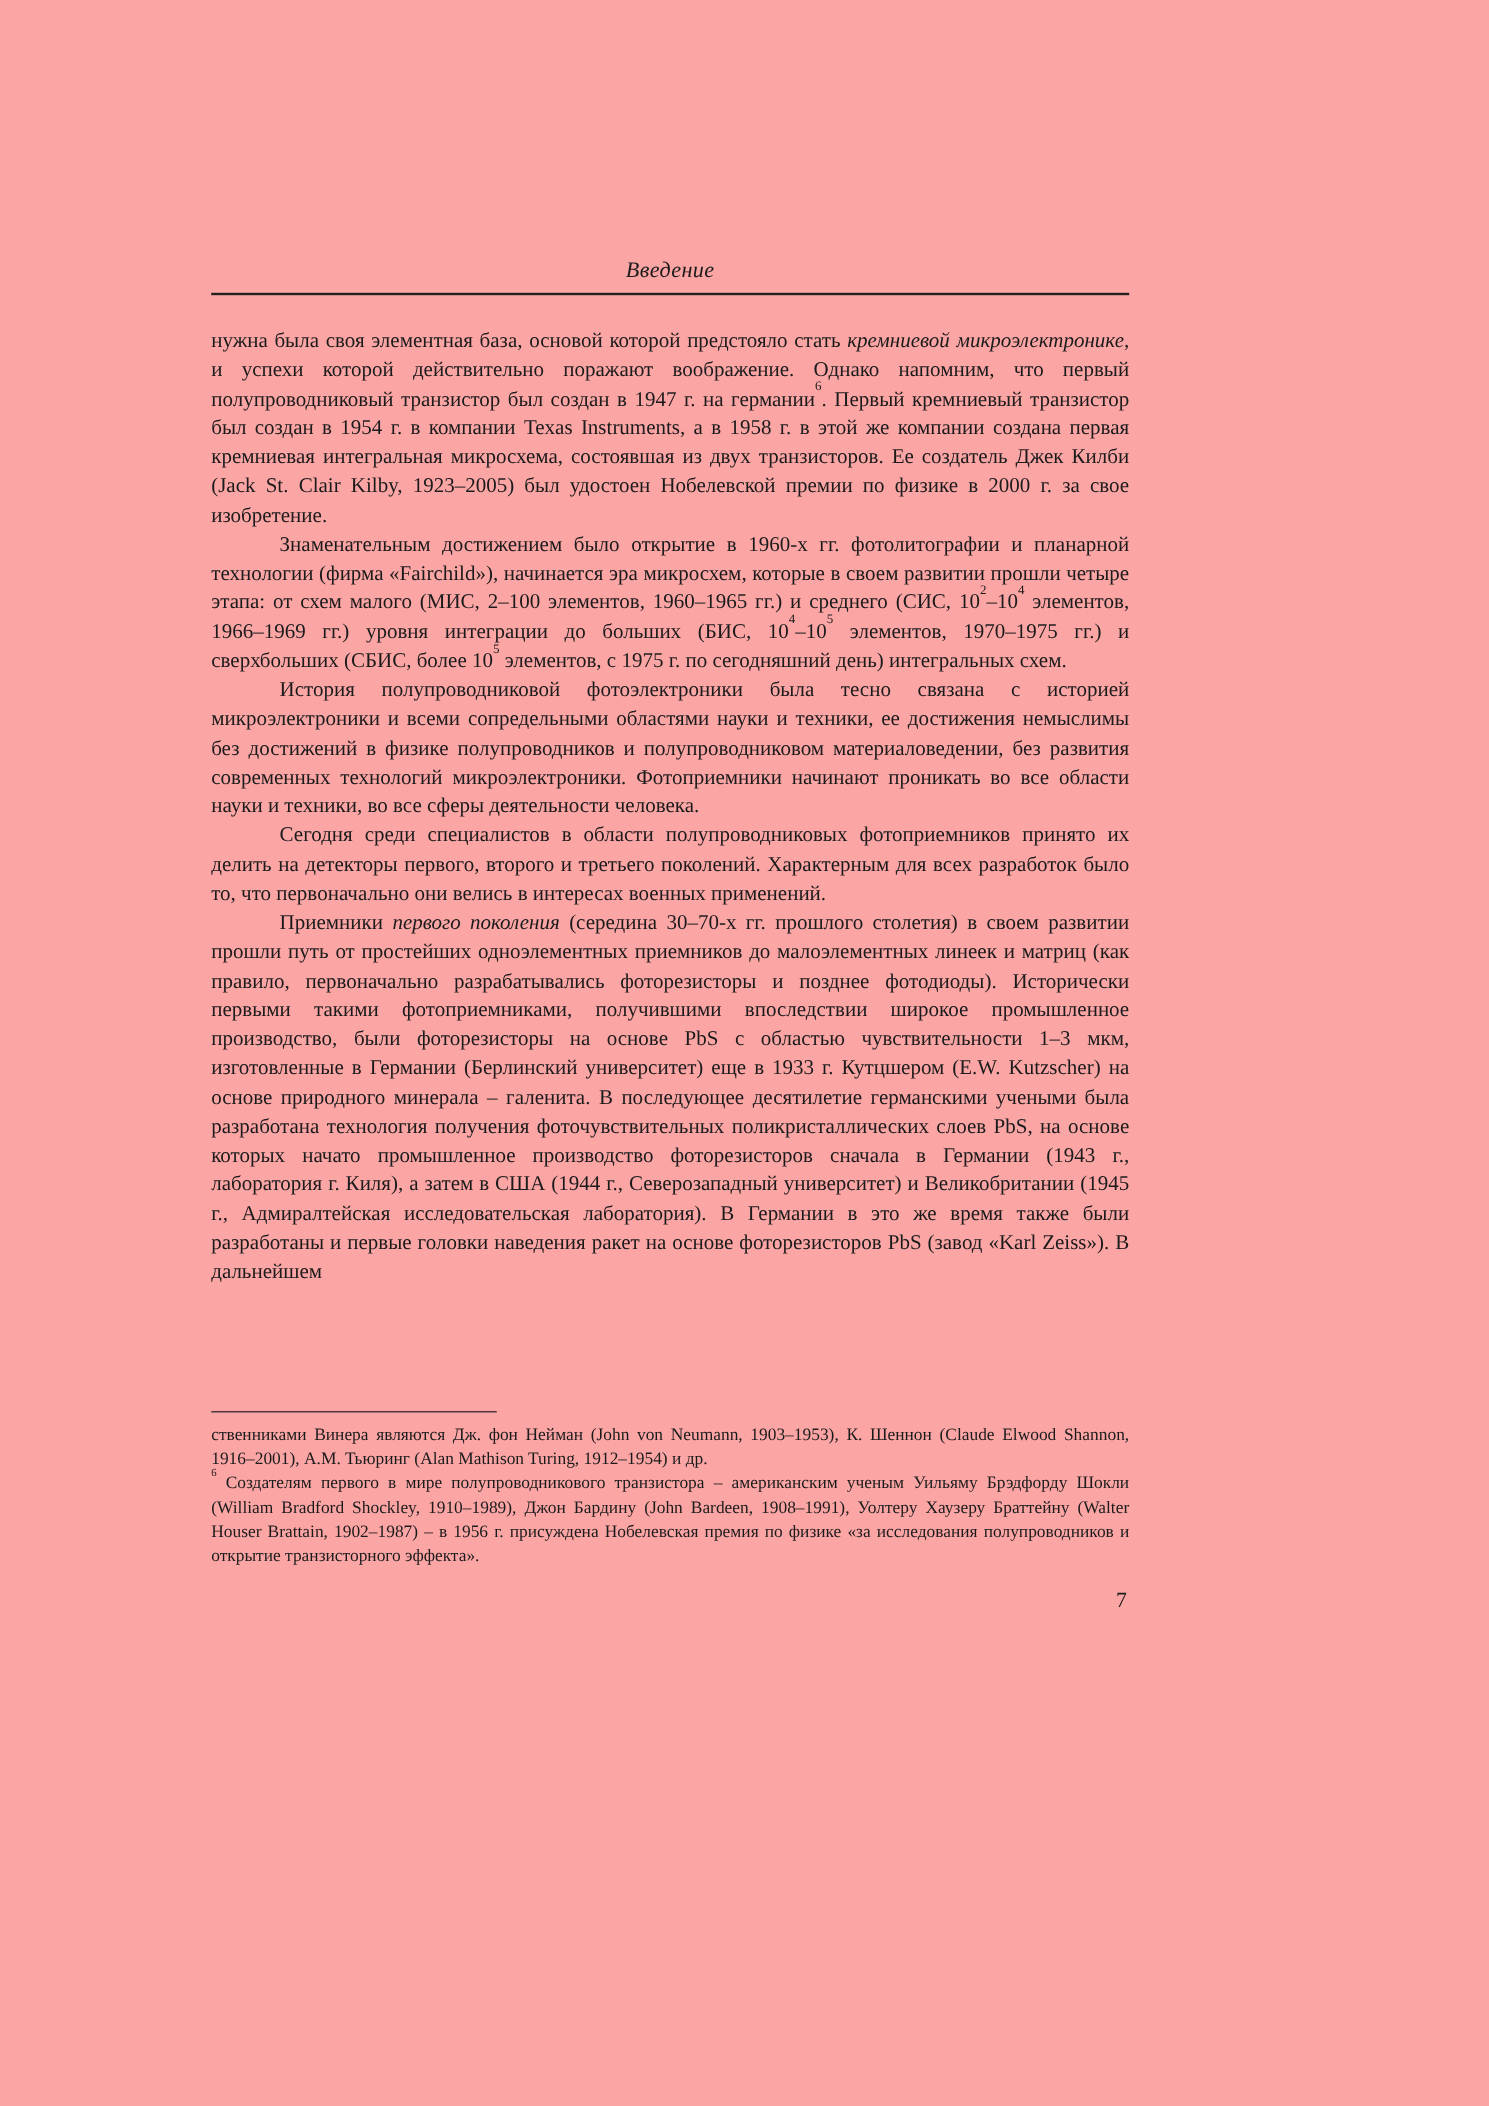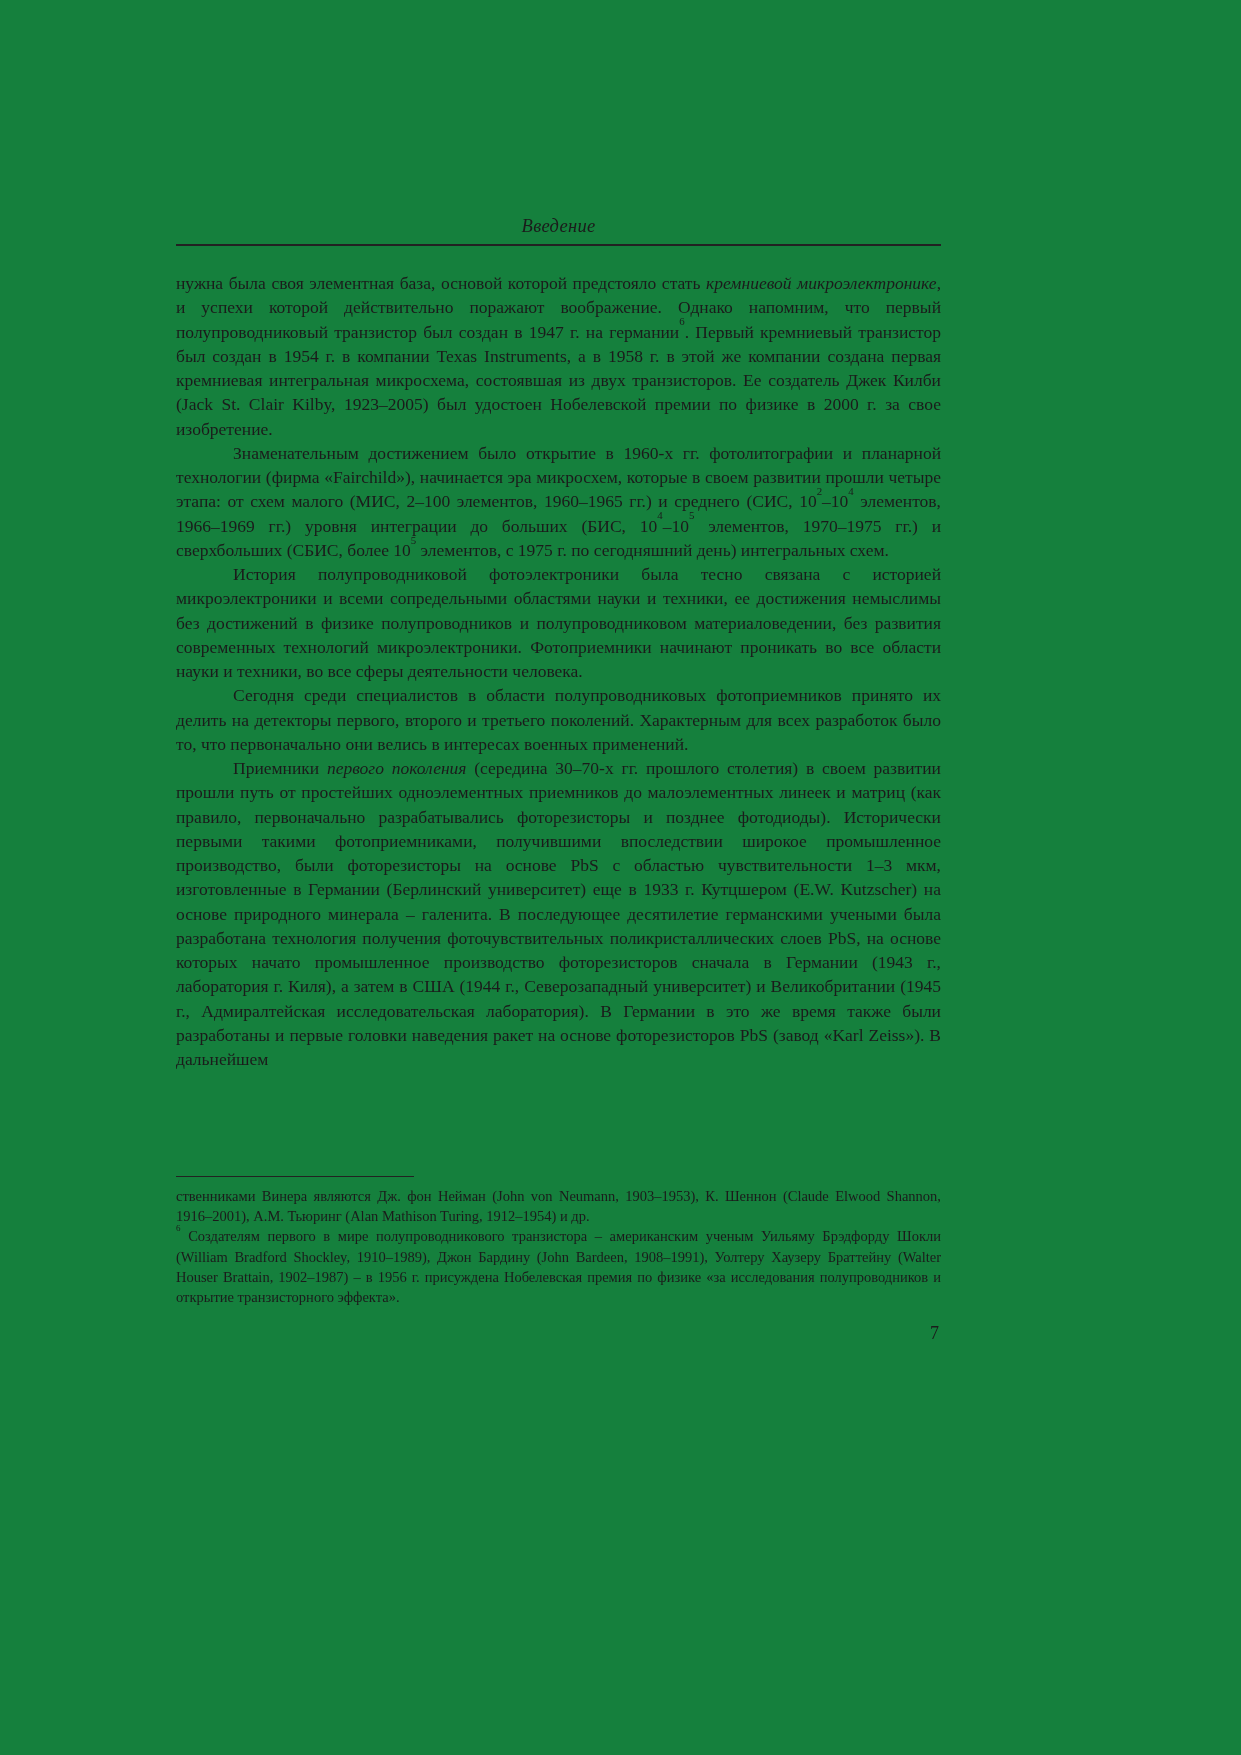--- a/index.html
+++ b/index.html
@@ -4,21 +4,21 @@
 <style>
   html, body {
     margin: 0;
     padding: 0;
     background: #ffffff;
   }
   .page {
     position: relative;
     width: 1241px;
     height: 1755px;
-    background: #15803d;
+    background: #fca5a5;
     overflow: hidden;
     font-family: "Liberation Serif", "DejaVu Serif", serif;
     color: #1b1b1b;
   }
   .content {
     position: absolute;
     left: 176px;
     top: 216px;
     width: 765px;
   }

